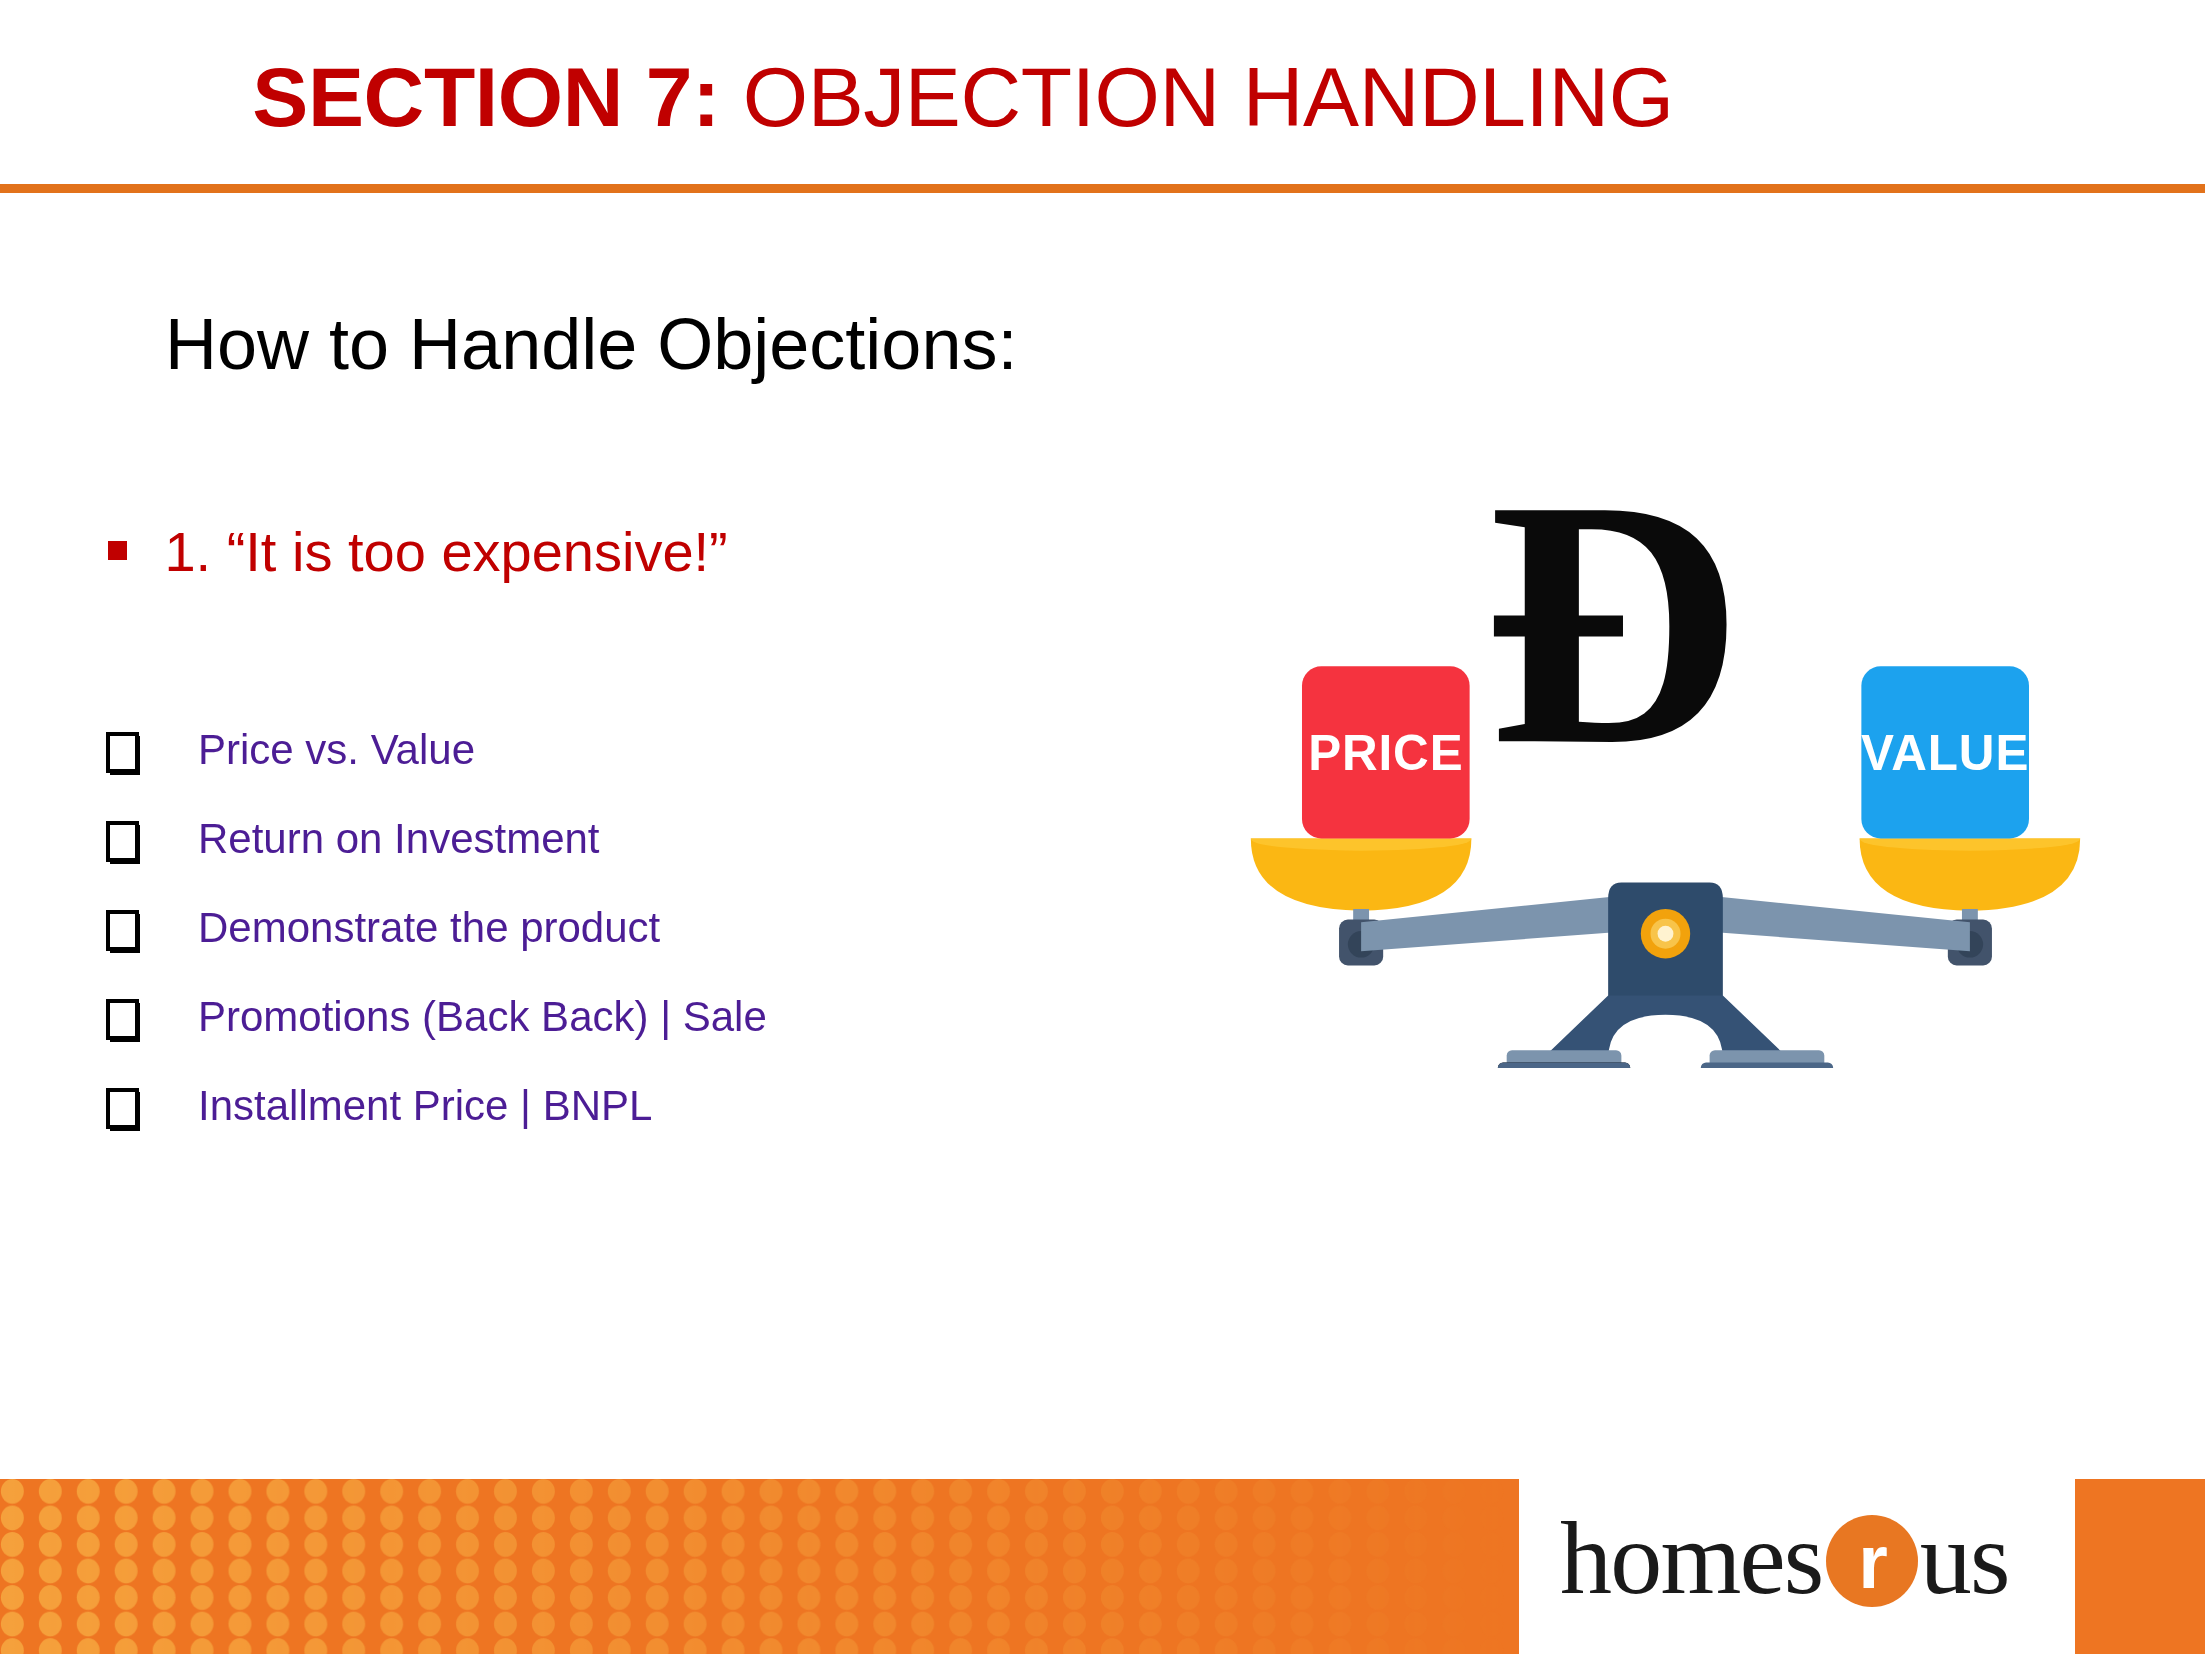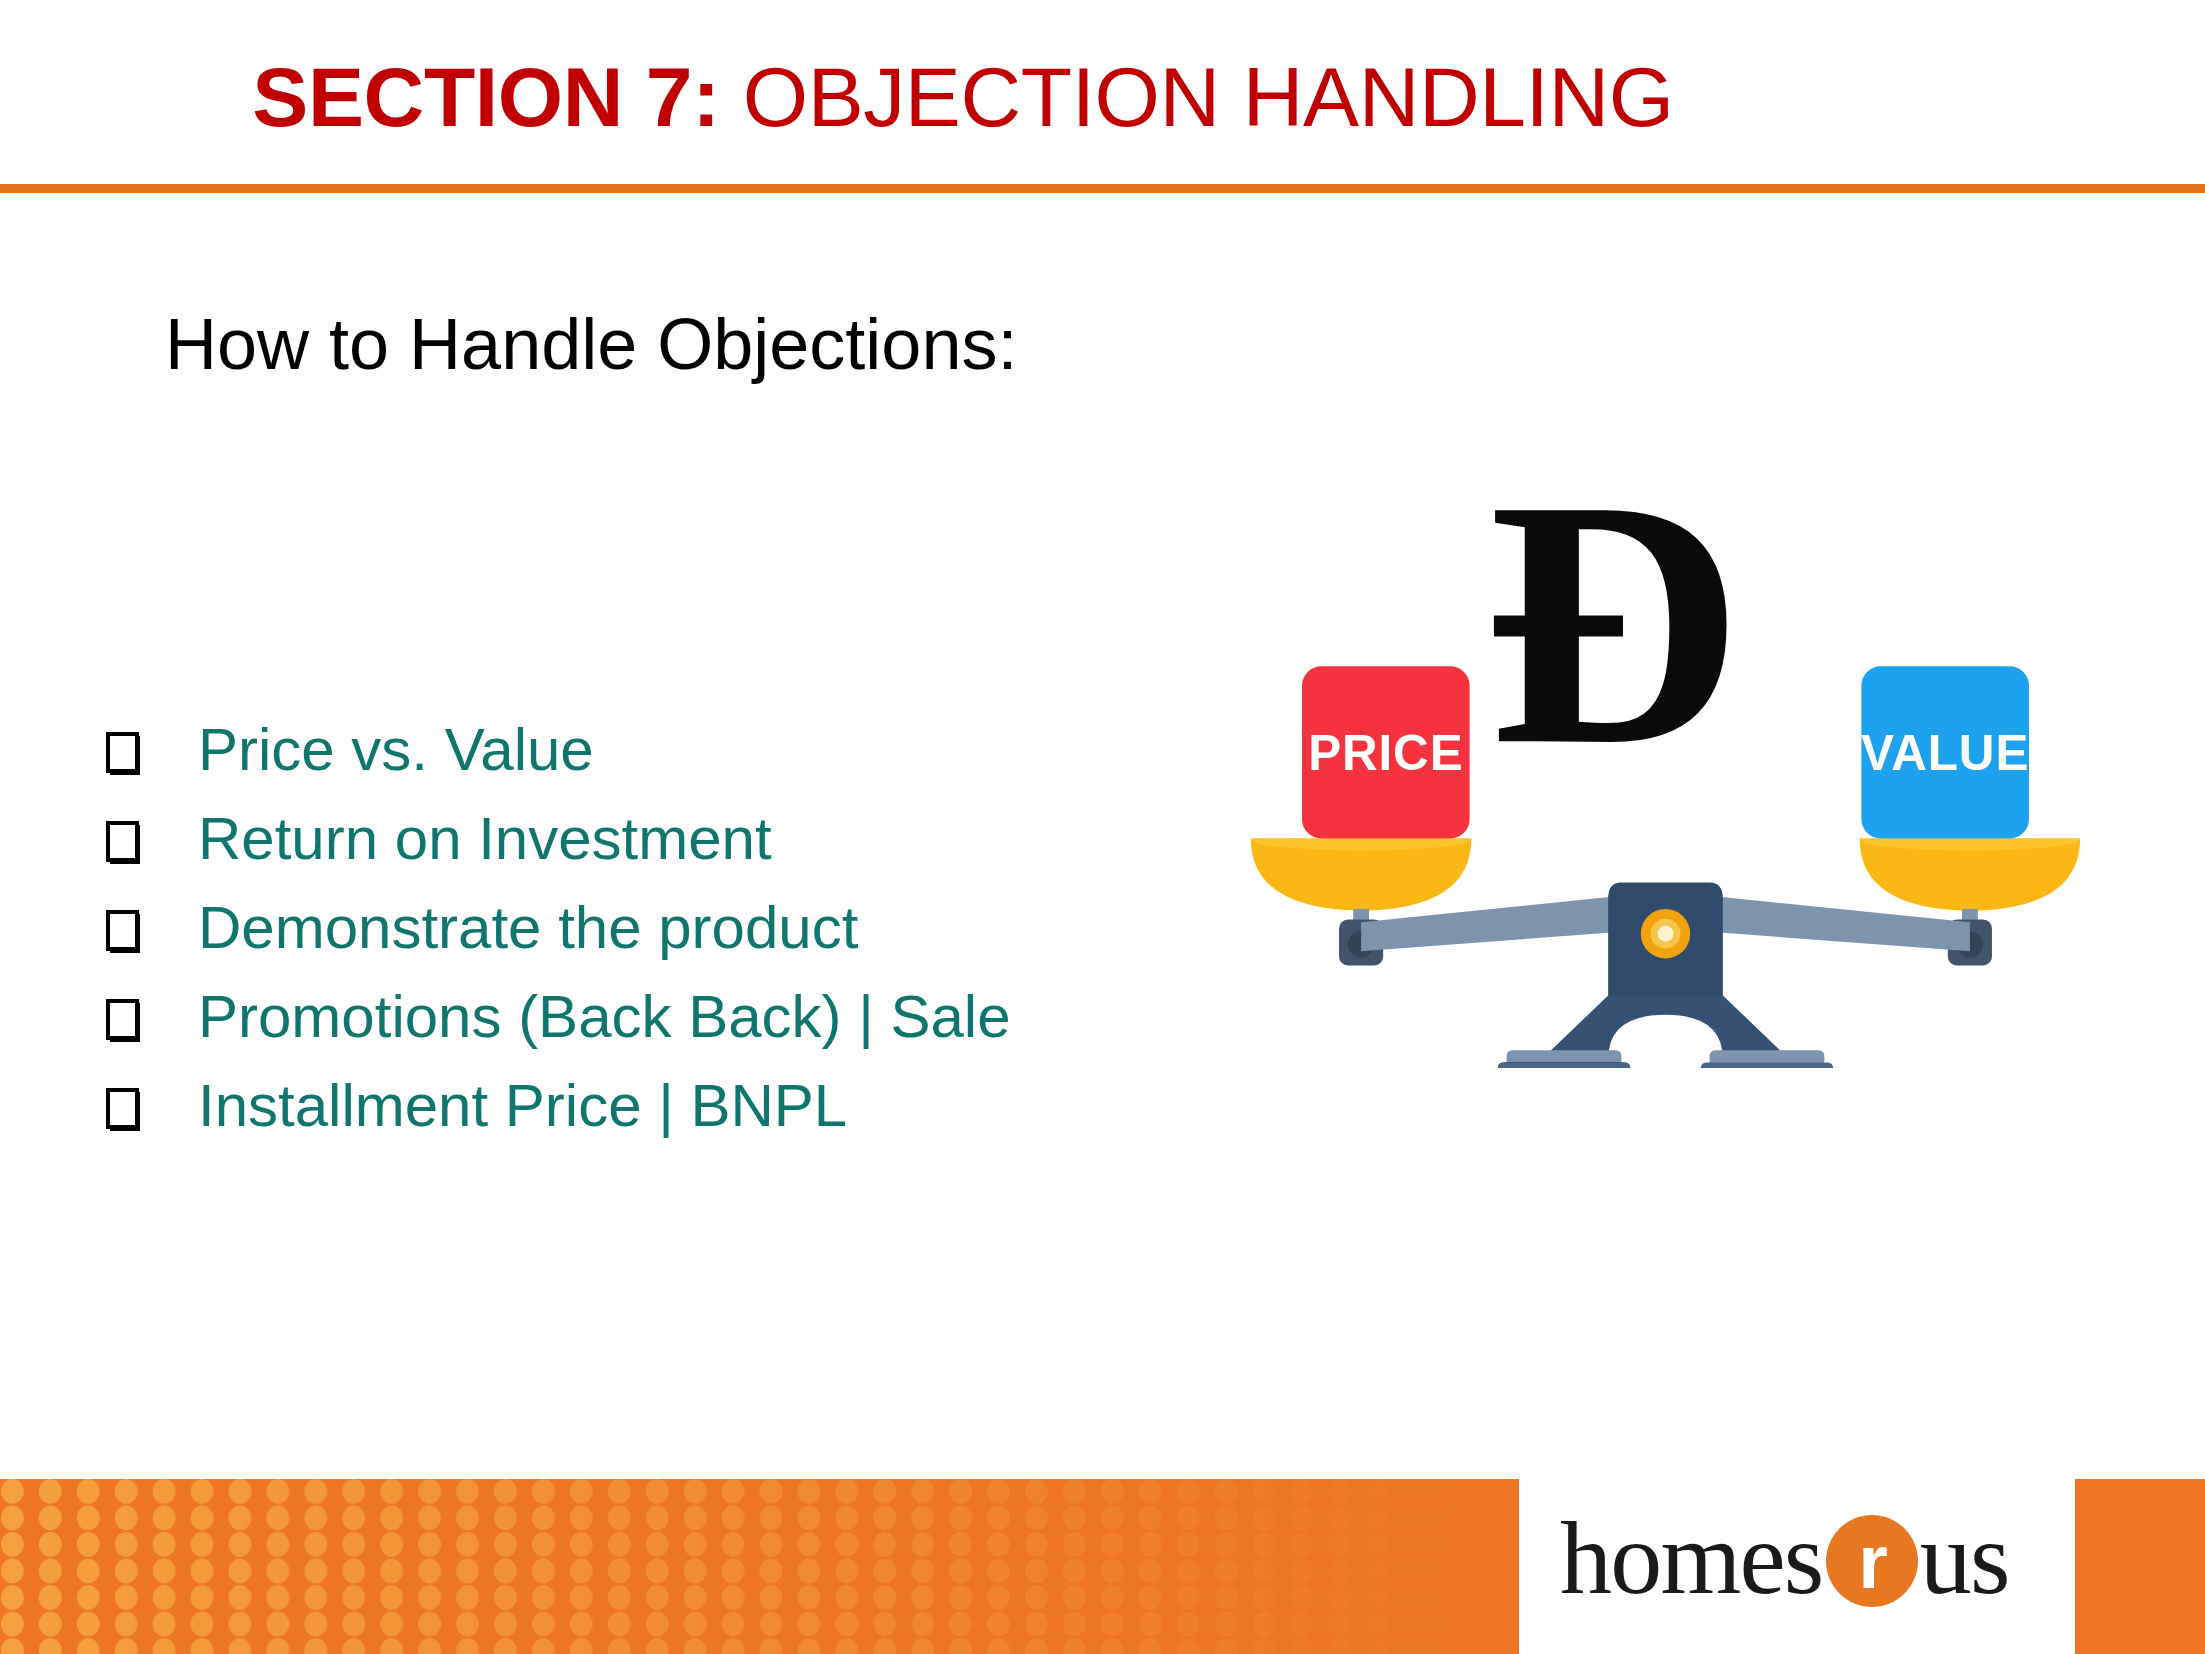--- a/index.html
+++ b/index.html
@@ -133,23 +133,23 @@
     position: absolute;
     left: 0;
     top: 0;
     width: 25px;
     height: 33px;
     background: #ffffff;
     border: 4.4px solid #000000;
     box-sizing: content-box;
   }
   .check-label {
-    font-size: 60px;
+    font-size: 42px;
     line-height: 64px;
-    color: #0f766e;
+    color: #4c1d95;
   }
   .scale-svg-wrap {
     position: absolute;
     left: 1242px;
     top: 450px;
     width: 847px;
     height: 618px;
   }
 
   
@@ -223,20 +223,24 @@
   <div class="title">
     <span class="t-strong">SECTION 7:</span><span class="t-normal"> OBJECTION HANDLING</span>
   </div>
 </div>
 <div class="header-rule"></div>
 
 <div class="body-area">
 
   <div class="section-heading">How to Handle Objections:</div>
 
+  <div class="objection-row">
+    <span class="sq-bullet"></span>
+    <span class="objection-text">1. “It is too expensive!”</span>
+  </div>
 
   <ul class="check-list">
     <li class="check-item">
       <span class="check-box"></span>
       <span class="check-label">Price vs. Value</span>
     </li>
     <li class="check-item">
       <span class="check-box"></span>
       <span class="check-label">Return on Investment</span>
     </li>

